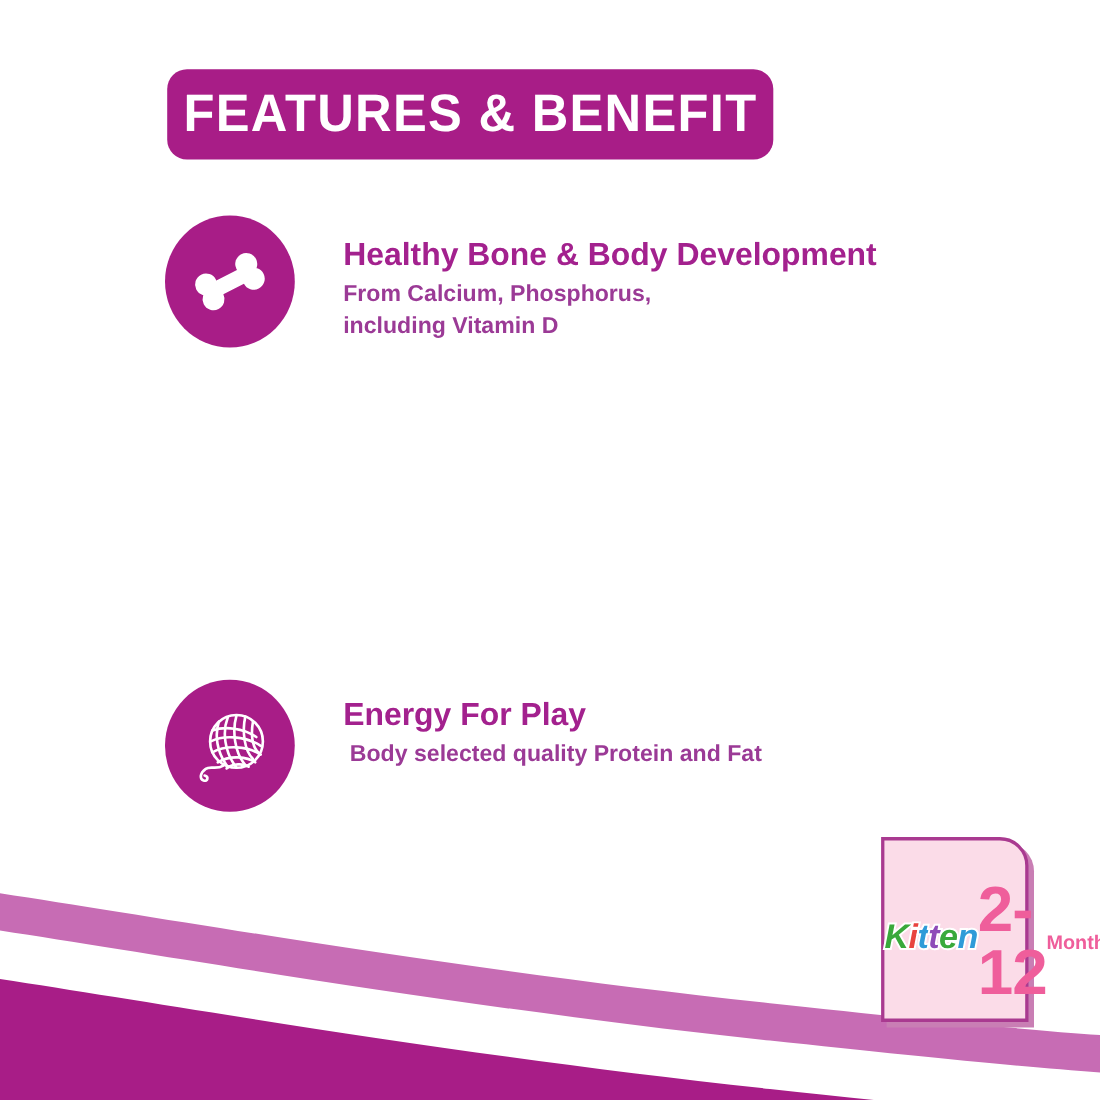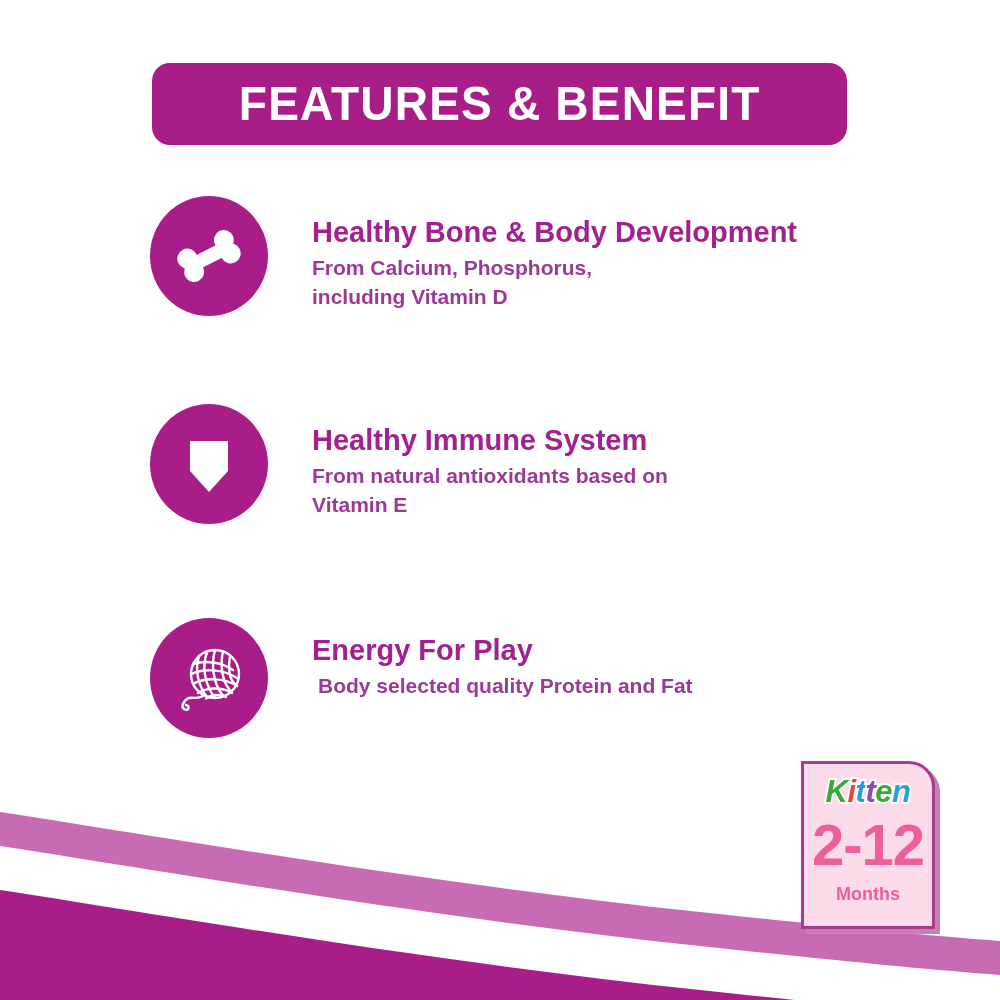--- a/index.html
+++ b/index.html
@@ -22,21 +22,21 @@
     height: 1000px;
     background: #ffffff;
     overflow: hidden;
   }
 
   
   .header-banner {
     position: absolute;
     left: 152px;
     top: 63px;
-    width: 695px;
+    width: 551px;
     height: 82px;
     background: #A81D87;
     border-radius: 18px;
     display: flex;
     align-items: center;
     justify-content: center;
   }
   .header-title {
     color: #ffffff;
     font-size: 48px;
@@ -106,21 +106,21 @@
     position: absolute;
     left: 801px;
     top: 761px;
     width: 134px;
     height: 168px;
     background: #FBDCE8;
     border: 3px solid #A93A90;
     border-top-right-radius: 26px;
     box-sizing: border-box;
     display: flex;
-    flex-direction: column;
+    flex-direction: row;
     align-items: center;
     justify-content: flex-start;
     padding-top: 12px;
     z-index: 5;
   }
   .badge-shadow {
     position: absolute;
     left: 806px;
     top: 766px;
     width: 134px;
@@ -179,32 +179,20 @@
         </g>
       </svg>
     </div>
     <div class="feature-text">
       <p class="feature-title">Healthy Bone &amp; Body Development</p>
       <p class="feature-desc">From Calcium, Phosphorus,
 including Vitamin D</p>
     </div>
   </div>
 
-  <div class="feature-row row-1">
-    <div class="icon-badge">
-      <svg width="84" height="84" viewBox="0 0 84 84">
-        <path d="M23 19 H61 V49 L42 70 L23 49 Z" fill="#ffffff"></path>
-      </svg>
-    </div>
-    <div class="feature-text">
-      <p class="feature-title">Healthy Immune System</p>
-      <p class="feature-desc">From natural antioxidants based on
-Vitamin E</p>
-    </div>
-  </div>
 
   <div class="feature-row row-2">
     <div class="icon-badge">
       <svg width="88" height="88" viewBox="0 0 88 88">
         <g fill="none" stroke="#ffffff" stroke-width="2.4" stroke-linecap="round">
           <circle cx="50" cy="40" r="24"></circle>
           <path d="M34 22 C30 34, 32 50, 42 63"></path>
           <path d="M42 18.5 C37 31, 39 50, 50 63.8"></path>
           <path d="M50 16.3 C46 30, 48 50, 58 61.5"></path>
           <path d="M58 17.5 C55 31, 57 48, 65 56"></path>

